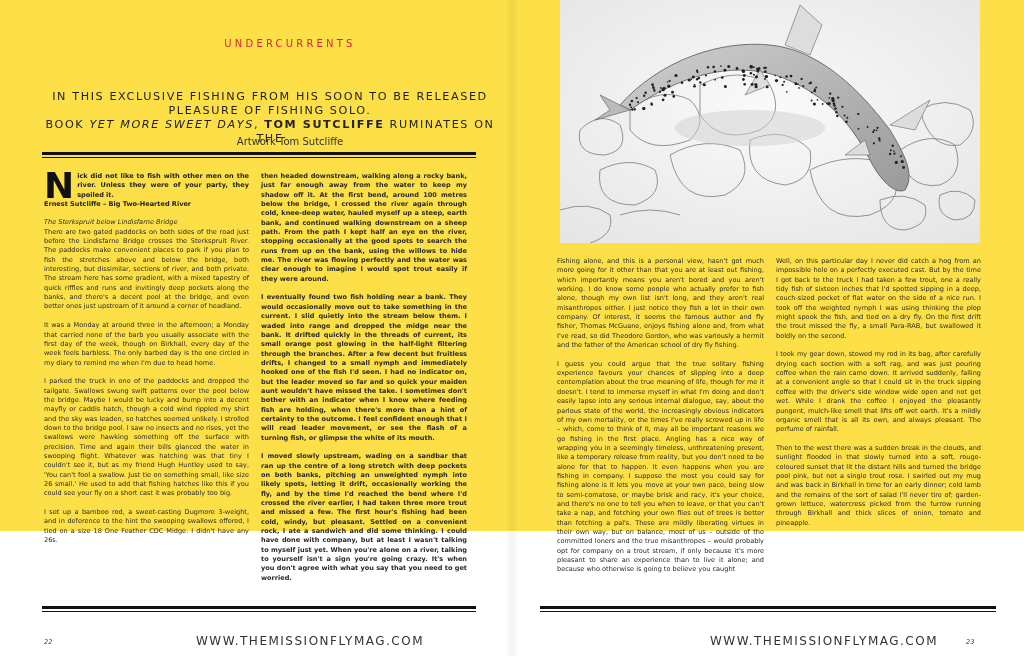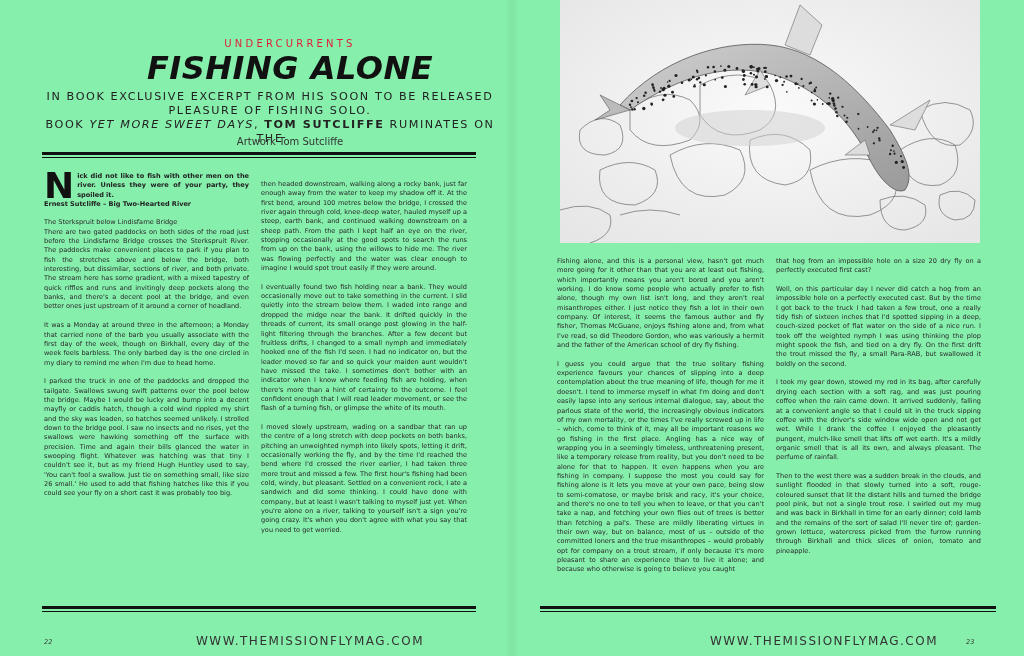--- a/index.html
+++ b/index.html
@@ -1,19 +1,19 @@
 <!DOCTYPE html>
 <html><head>
 <meta charset="utf-8">
 <style>
   * { box-sizing: border-box; margin: 0; padding: 0; }
   html, body { width: 1024px; height: 656px; overflow: hidden; background: #fff; }
   body { position: relative; font-family: "DejaVu Sans", sans-serif; color: #222; }
 
-  .page { position: absolute; top: 0; height: 656px; background: #86efac; }
+  .page { position: absolute; top: 0; height: 531px; background: #fde047; }
   .page-left { left: 0; width: 512px; }
   .page-right { left: 512px; width: 512px; }
   .gutter { position: absolute; left: 505px; top: 0; width: 14px; height: 656px;
     background: linear-gradient(to right, rgba(0,0,0,0) 0%, rgba(0,0,0,0.05) 50%, rgba(0,0,0,0) 100%); }
 
   .kicker { position: absolute; left: 140px; top: 38px; width: 300px; text-align: center;
     font-family: "DejaVu Sans", sans-serif; font-size: 10px; letter-spacing: 3.2px; color: #e0203a; }
   .headline { position: absolute; left: 120px; top: 50px; width: 340px; text-align: center;
     font-family: "DejaVu Sans", sans-serif; font-weight: bold; font-style: italic;
     font-size: 32px; letter-spacing: 0.5px; color: #111; line-height: 36px; }
@@ -27,61 +27,61 @@
   .rule { position: absolute; height: 6px; border-top: 3px solid #111; border-bottom: 1px solid #111; }
   .rule-top { left: 42px; top: 152px; width: 434px; }
   .rule-bl { left: 42px; top: 606px; width: 434px; }
   .rule-br { left: 540px; top: 606px; width: 456px; }
 
   .col { position: absolute; font-family: "DejaVu Sans", sans-serif; font-size: 6.55px; line-height: 9.35px;
     color: #2a2a2a; text-align: justify; }
   .col p { margin-bottom: 9.35px; }
   .col p:last-child { margin-bottom: 0; }
   .col-1 { left: 44px; top: 172px; width: 205px; }
-  .col-2 { left: 261px; top: 180px; width: 206px; }
+  .col-2 { left: 261px; top: 172px; width: 206px; font-weight: bold; }
   .col-3 { left: 557px; top: 257px; width: 207px; }
   .col-4 { left: 776px; top: 257px; width: 205px; }
 
   .epigraph { position: relative; font-weight: bold; color: #222; padding-left: 0; min-height: 28px; margin-bottom: 9px !important; }
   .dropcap { float: left; font-family: "DejaVu Sans", sans-serif; font-weight: bold; font-size: 36px;
     line-height: 28px; margin-right: 3px; margin-top: 0px; color: #111; }
-  .subhead { margin-bottom: 0 !important; }
+  .subhead { font-style: italic; margin-bottom: 0 !important; }
   .closing { font-weight: bold; font-style: italic; color: #111; }
   .closing b { font-weight: bold; }
 
   .footer-url { position: absolute; top: 634px; font-size: 12px; letter-spacing: 1.5px; color: #333; }
   .footer-num { position: absolute; top: 638px; font-size: 6.5px; color: #333; font-style: italic; }
 
   .artwork { position: absolute; left: 560px; top: 0; width: 420px; height: 243px; background: #f2f2f2; overflow: hidden; }
   .artwork svg { width: 100%; height: 100%; display: block; }
 </style>
 </head>
 <body>
 
 <div class="page page-left">
   <div class="kicker">UNDERCURRENTS</div>
-  <h1 class="headline">FISHING ALONE</h1>
   <div class="standfirst">
-    <div>IN BOOK EXCLUSIVE EXCERPT FROM HIS SOON TO BE RELEASED</div>
+    <div>IN THIS EXCLUSIVE FISHING FROM HIS SOON TO BE RELEASED</div>
     <div>PLEASURE OF FISHING SOLO.</div>
     <div><span>BOOK </span><em>YET MORE SWEET DAYS</em><span>, </span><b>TOM SUTCLIFFE</b><span> RUMINATES ON THE</span></div>
   </div>
   <div class="credit">Artwork Tom Sutcliffe</div>
 
   <div class="rule rule-top"></div>
 
   <div class="col col-1">
     <p class="epigraph">
       <span class="dropcap">N</span><span>ick did not like to fish with other men on the river. Unless they were of your party, they spoiled it.</span><br><span>Ernest Sutcliffe – Big Two-Hearted River</span>
     </p>
     <p class="subhead">The Sterkspruit  below Lindisfarne Bridge</p>
     <div id="col1-body">
         <p>There are two gated paddocks on both sides of the road just before the Lindisfarne Bridge crosses the Sterkspruit River. The paddocks make convenient places to park if you plan to fish the stretches above and below the bridge, both interesting, but dissimilar, sections of river, and both private. The stream here has some gradient, with a mixed tapestry of quick riffles and runs and invitingly deep pockets along the banks, and there's a decent pool at the bridge, and even better ones just upstream of it around a corner of headland.</p>
         <p>It was a Monday at around three in the afternoon; a Monday that carried none of the barb you usually associate with the first day of the week, though on Birkhall, every day of the week feels barbless. The only barbed day is the one circled in my diary to remind me when I'm due to head home.</p>
         <p>I parked the truck in one of the paddocks and dropped the tailgate. Swallows swung swift patterns over the pool below the bridge. Maybe I would be lucky and bump into a decent mayfly or caddis hatch, though a cold wind rippled my shirt and the sky was leaden, so hatches seemed unlikely. I strolled down to the bridge pool. I saw no insects and no rises, yet the swallows were hawking something off the surface with precision. Time and again their bills glanced the water in swooping flight. Whatever was hatching was that tiny I couldn't see it, but as my friend Hugh Huntley used to say, 'You can't fool a swallow. Just tie on something small, like size 26 small.' He used to add that fishing hatches like this if you could see your fly on a short cast it was probably too big.</p>
+        <p>I set up a bamboo rod, a sweet-casting Dugmore 3-weight, and in deference to the hint the swooping swallows offered, I tied on a size 18 One Feather CDC Midge. I didn't have any 26s.</p>
       </div>
   </div>
 
   <div class="col col-2" id="col2-body">
       <p>then headed downstream, walking along a rocky bank, just far enough away from the water to keep my shadow off it. At the first bend, around 100 metres below the bridge, I crossed the river again through cold, knee-deep water, hauled myself up a steep, earth bank, and continued walking downstream on a sheep path. From the path I kept half an eye on the river, stopping occasionally at the good spots to search the runs from up on the bank, using the willows to hide me. The river was flowing perfectly and the water was clear enough to imagine I would spot trout easily if they were around.</p>
       <p>I eventually found two fish holding near a bank. They would occasionally move out to take something in the current. I slid quietly into the stream below them. I waded into range and dropped the midge near the bank. It drifted quickly in the threads of current, its small orange post glowing in the half-light filtering through the branches. After a few decent but fruitless drifts, I changed to a small nymph and immediately hooked one of the fish I'd seen. I had no indicator on, but the leader moved so far and so quick your maiden aunt wouldn't have missed the take. I sometimes don't bother with an indicator when I know where feeding fish are holding, when there's more than a hint of certainty to the outcome. I feel confident enough that I will read leader movement, or see the flash of a turning fish, or glimpse the white of its mouth.</p>
       <p>I moved slowly upstream, wading on a sandbar that ran up the centre of a long stretch with deep pockets on both banks, pitching an unweighted nymph into likely spots, letting it drift, occasionally working the fly, and by the time I'd reached the bend where I'd crossed the river earlier, I had taken three more trout and missed a few. The first hour's fishing had been cold, windy, but pleasant.  Settled on a convenient rock, I ate a sandwich and did some thinking. I could have done with company, but at least I wasn't talking to myself just yet. When you're alone on a river, talking to yourself isn't a sign you're going crazy. It's when you don't agree with what you say that you need to get worried.</p>
     </div>
 
   <div class="rule rule-bl"></div>
@@ -271,21 +271,20 @@
     </g>
   </svg>
 </div>
 
 <div class="col col-3" id="col3-body">
     <p>Fishing alone, and this is a personal view, hasn't got much more going for it other than that you are at least out fishing, which importantly means you aren't bored and you aren't working. I do know some people who actually prefer to fish alone, though my own list isn't long, and they aren't real misanthropes either. I just notice they fish a lot in their own company. Of interest, it seems the famous author and fly fisher, Thomas McGuane, enjoys fishing alone and, from what I've read, so did Theodore Gordon, who was variously a hermit and the father of the American school of dry fly fishing.</p>
     <p>I guess you could argue that the true solitary fishing experience favours your chances of slipping into a deep contemplation about the true meaning of life, though for me it doesn't. I tend to immerse myself in what I'm doing and don't easily lapse into any serious internal dialogue, say, about the parlous state of the world, the increasingly obvious indicators of my own mortality, or the times I've really screwed up in life – which, come to think of it, may all be important reasons we go fishing in the first place. Angling has a nice way of wrapping you in a seemingly timeless, unthreatening present, like a temporary release from reality, but you don't need to be alone for that to happen. It even happens when you are fishing in company. I suppose the most you could say for fishing alone is it lets you move at your own pace, being slow to semi-comatose, or maybe brisk and racy, it's your choice, and there's no one to tell you when to leave, or that you can't take a nap, and fetching your own flies out of trees is better than fetching a pal's. These are mildly liberating virtues in their own way, but on balance, most of us – outside of the committed loners and the true misanthropes – would probably opt for company on a trout stream, if only because it's more pleasant to share an experience than to live it alone; and because who otherwise is going to believe you caught</p>
   </div>
 <div class="col col-4">
   <div id="col4-body">
-      <p>that hog from an impossible hole on a size 20 dry fly on a perfectly executed first cast?</p>
       <p>Well, on this particular day I never did catch a hog from an impossible hole on a perfectly executed cast. But by the time I got back to the truck I had taken a few trout, one a really tidy fish of sixteen inches that I'd spotted sipping in a deep, couch-sized pocket of flat water on the side of a nice run. I took off the weighted nymph I was using thinking the plop might spook the fish, and tied on a dry fly. On the first drift the trout missed the fly, a small Para-RAB, but swallowed it boldly on the second.</p>
       <p>I took my gear down, stowed my rod in its bag, after carefully drying each section with a soft rag, and was just pouring coffee when the rain came down. It arrived suddenly, falling at a convenient angle so that I could sit in the truck sipping coffee with the driver's side window wide open and not get wet. While I drank the coffee I enjoyed the pleasantly pungent, mulch-like smell that lifts off wet earth. It's a mildly organic smell that is all its own, and always pleasant. The perfume of rainfall.</p>
       <p style="margin-bottom: 9.35px;">Then to the west there was a sudden break in the clouds, and sunlight flooded in that slowly turned into a soft, rouge-coloured sunset that lit the distant hills and turned the bridge pool pink, but not a single trout rose. I swirled out my mug and was back in Birkhall in time for an early dinner; cold lamb and the remains of the sort of salad I'll never tire of; garden-grown lettuce, watercress picked from the furrow running through Birkhall and thick slices of onion, tomato and pineapple.</p>
     </div>
 </div>
 
 <div class="rule rule-br"></div>
 <div class="footer-url" style="left:710px;">WWW.THEMISSIONFLYMAG.COM</div>
 <div class="footer-num" style="left:966px;text-align:center;">23</div>
 

